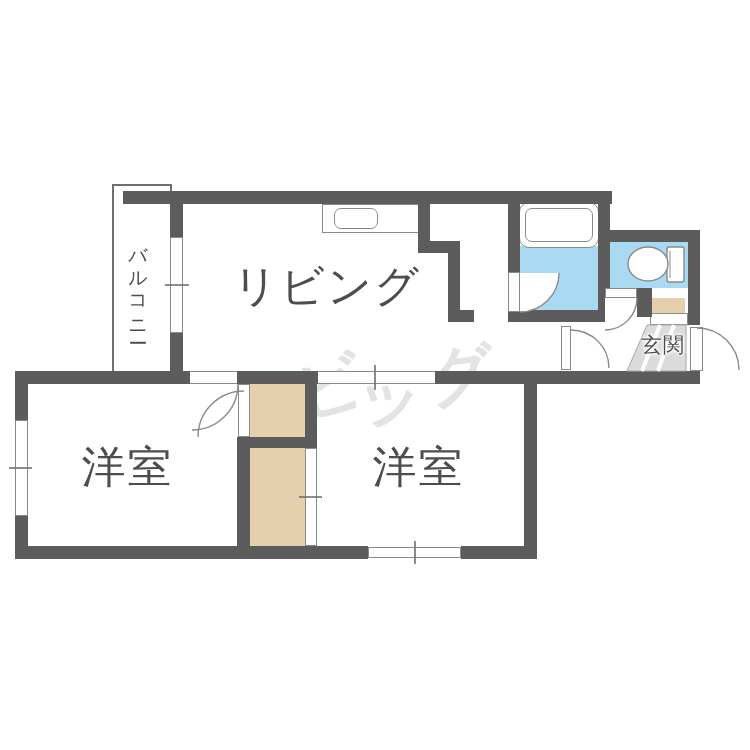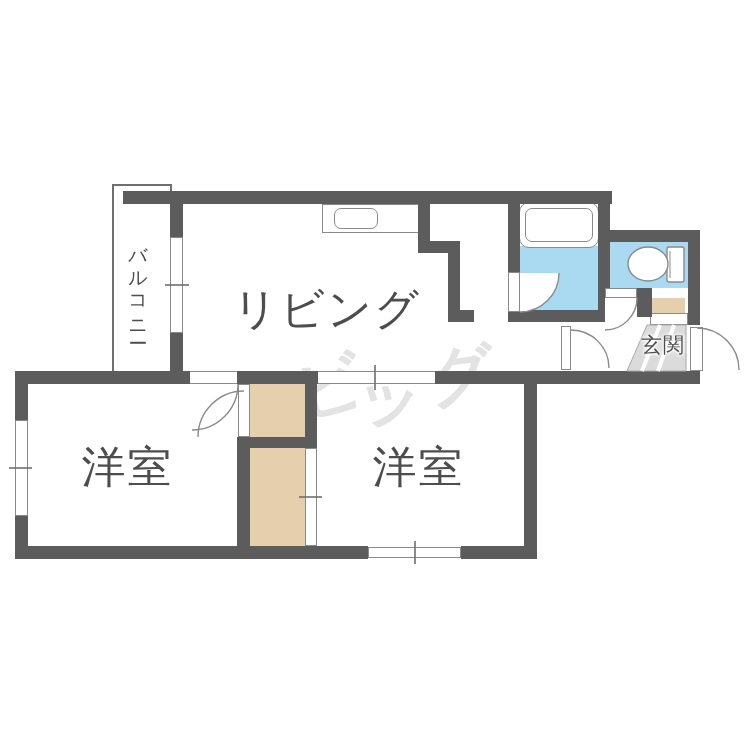--- a/index.html
+++ b/index.html
@@ -10,21 +10,21 @@
   .abs{position:absolute;}
   .wall{position:absolute;background:var(--wall,#5c5c5c);z-index:4;}
   .floor-blue{position:absolute;background:var(--water-blue,#a9daf2);z-index:2;}
   .floor-beige{position:absolute;background:var(--closet-beige,#e5cfad);z-index:2;}
   .white-fix{position:absolute;background:#fff;border:1px solid var(--outline,#8a8a8a);box-sizing:border-box;z-index:3;}
   .overlay{position:absolute;left:0;top:0;z-index:5;pointer-events:none;}
   .room-label{
     position:absolute;z-index:6;color:var(--text,#4d4d4d);
     font-weight:500;text-align:center;letter-spacing:2px;white-space:nowrap;
   }
-  .living-label{left:233px;top:280px;width:170px;font-size:44px;}
+  .living-label{left:233px;top:257px;width:170px;font-size:44px;}
   .bedroom-label-left{left:70px;top:438px;width:115px;font-size:44px;}
   .bedroom-label-right{left:361px;top:438px;width:115px;font-size:44px;}
   .balcony-label{
     left:126px;top:210px;font-size:19px;letter-spacing:3px;
     writing-mode:vertical-rl;text-orientation:mixed;height:150px;font-weight:500;
   }
   .genkan-label{
     left:632px;top:331px;width:62px;font-size:21px;letter-spacing:1px;font-weight:500;
     text-shadow:0 0 3px #fff,0 0 3px #fff,0 0 4px #fff,0 0 5px #fff;
   }

